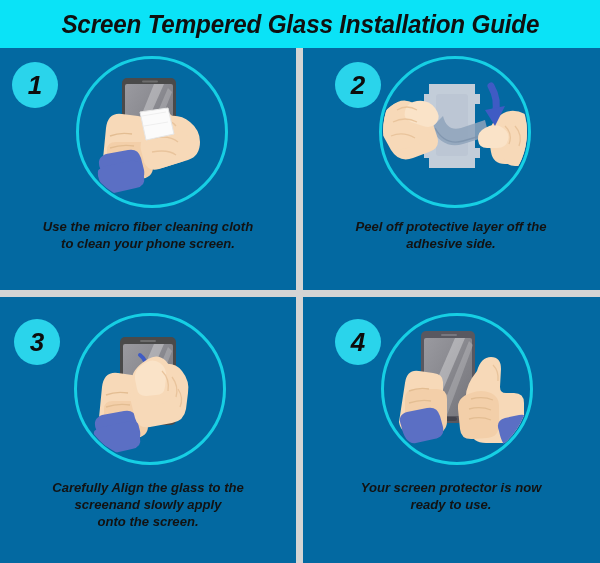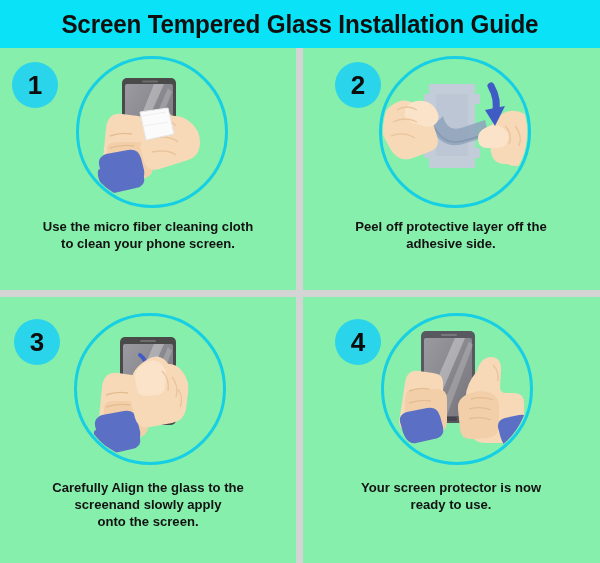--- a/index.html
+++ b/index.html
@@ -5,21 +5,22 @@
   html,body{margin:0;padding:0;}
   body{
     width:600px;height:563px;
     background:#ffffff;
     font-family:"Liberation Sans", sans-serif;
     overflow:hidden;
   }
   #guide{
     position:relative;
     width:600px;height:563px;
-    background:#86efac;
+    background:#0369a1;
+    font-style:italic;
   }
   
   .header{
     position:absolute;left:0;top:0;
     width:600px;height:48px;
     background:#0ae3f7;
     display:flex;align-items:center;justify-content:center;
   }
   .header-title{
     font-family:"Liberation Sans", sans-serif;

